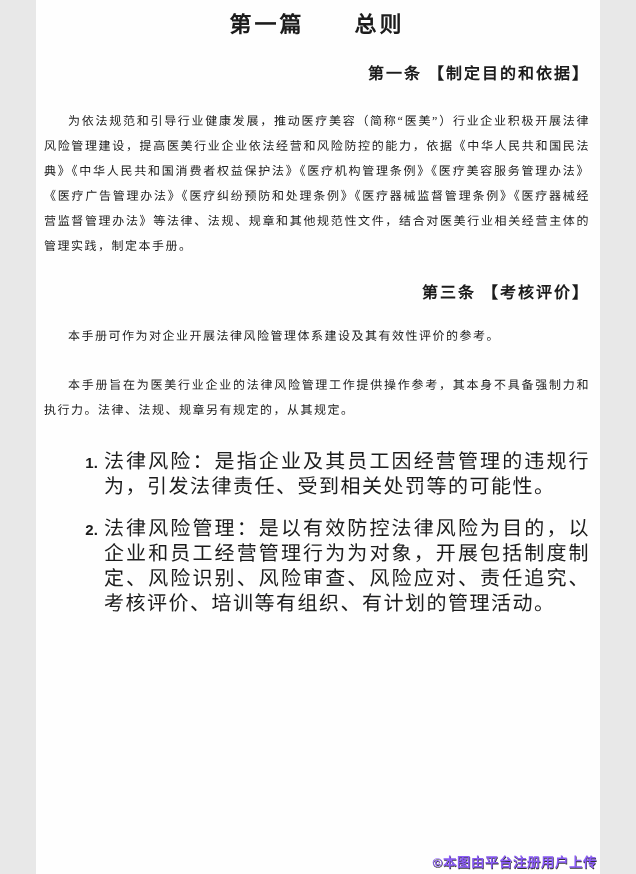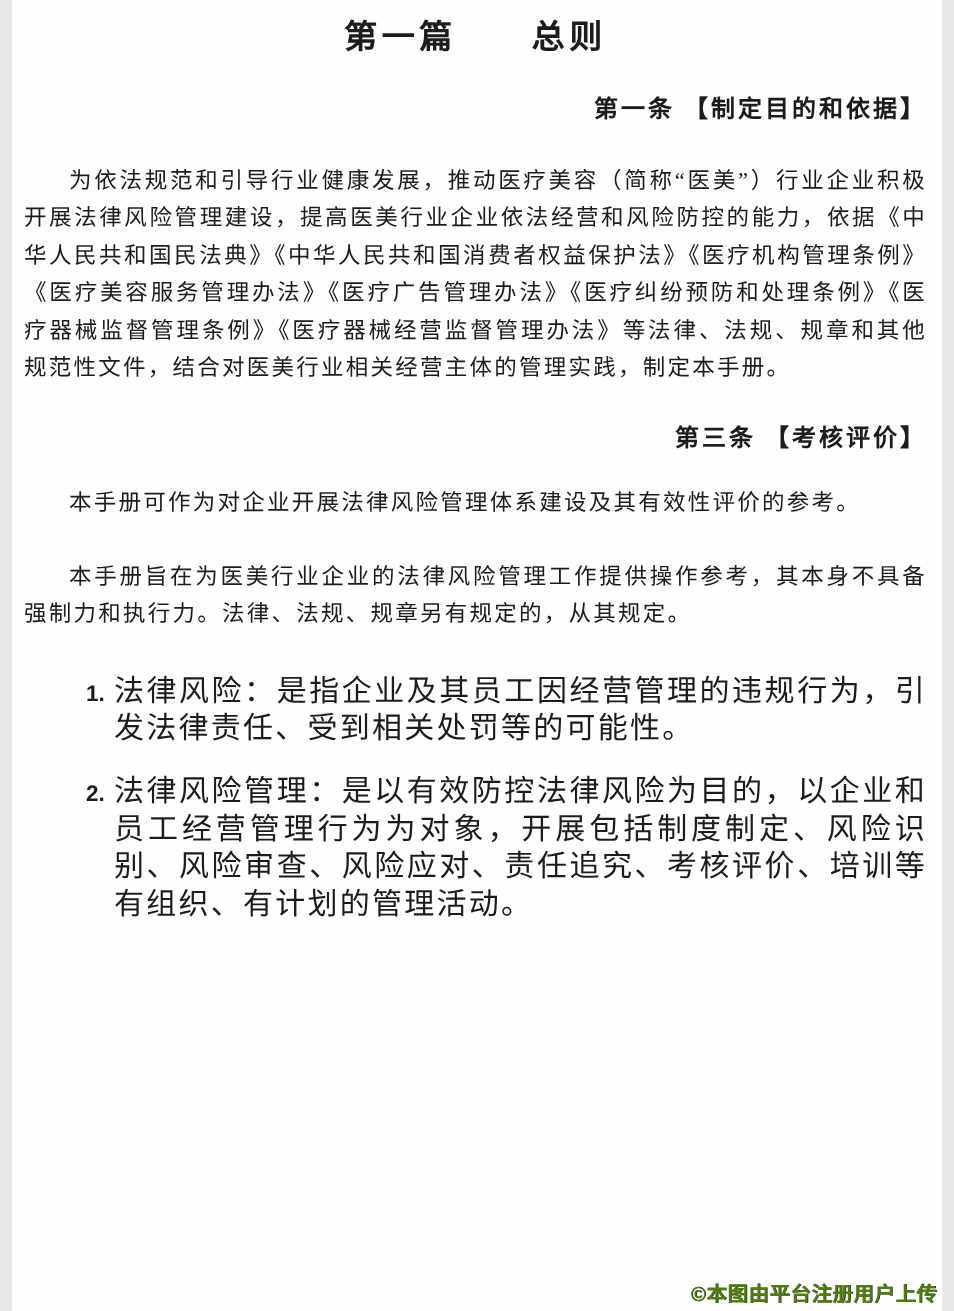--- a/index.html
+++ b/index.html
@@ -2,21 +2,21 @@
 <html lang="zh-CN"><head>
 <meta charset="utf-8">
 <style>
   html, body {
     margin: 0;
     padding: 0;
     background: #e8e8e8;
   }
   .page {
     position: relative;
-    width: 620px;
+    width: 564px;
     height: 874px;
     margin: 0 auto;
     background: #fefefe;
     box-sizing: border-box;
     padding: 10px 10px 0 8px;
     overflow: hidden;
     font-family: "Liberation Serif", "DejaVu Serif", serif;
     color: #1c1c1c;
   }
   .doc-title {
@@ -31,21 +31,21 @@
   .article-heading {
     margin: 22px 0 0 0;
     font-size: 16px;
     line-height: 23px;
     font-weight: bold;
     letter-spacing: 2px;
     text-align: right;
   }
   .para {
     margin: 24px 0 0 0;
-    font-size: 15px;
+    font-size: 12px;
     line-height: 25px;
     letter-spacing: 1.5px;
     text-align: justify;
     text-indent: 2em;
   }
   .para.tight { margin-top: 20px; }
   .def-list {
     margin: 26px 0 0 0;
     padding: 0 0 0 58px;
     list-style-position: outside;
@@ -66,21 +66,21 @@
     letter-spacing: 0;
   }
   .watermark {
     position: absolute;
     right: 3px;
     bottom: 3px;
     font-family: "Liberation Sans", "DejaVu Sans", sans-serif;
     font-weight: 900;
     font-size: 13.5px;
     letter-spacing: 0.5px;
-    color: #4d7c0f;
+    color: #8b5cf6;
     text-shadow: 0.5px 0.5px 0 #333;
   }
 </style>
 </head>
 <body>
 
 <div class="page">
 
   <h1 class="doc-title">第一篇　　总则</h1>
 

